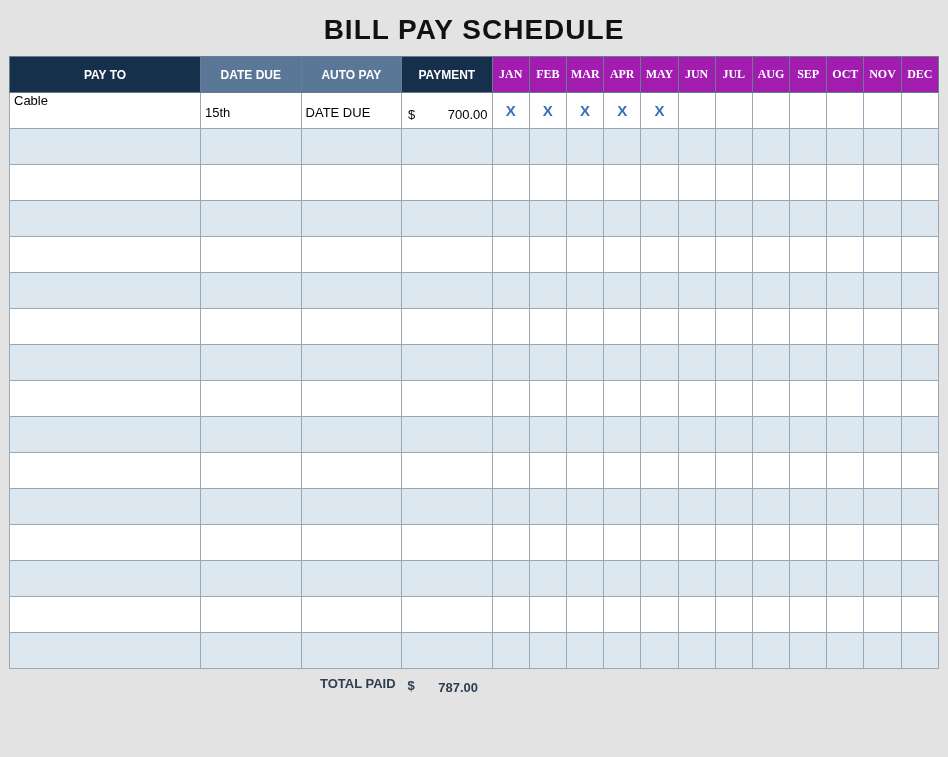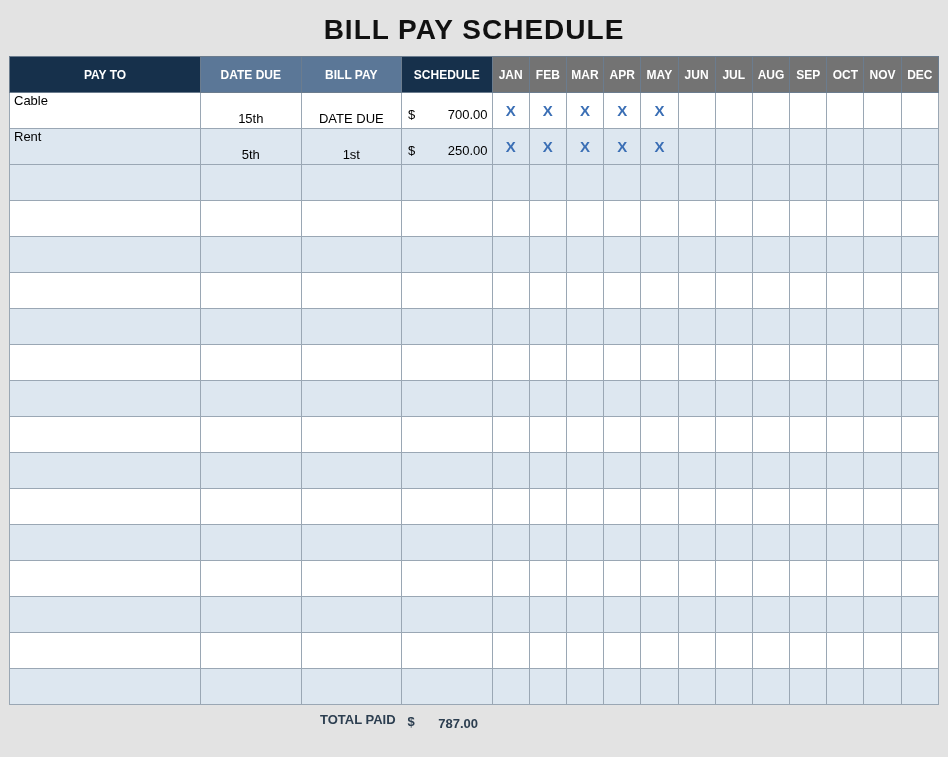--- a/index.html
+++ b/index.html
@@ -44,27 +44,27 @@
 
   thead th {
     color: #fff;
     font-weight: bold;
     font-size: 12px;
     text-align: center;
     border-color: #6b7c8e;
   }
   thead th.dark   { background: #16304b; }
   thead th.mid    { background: #5b7797; }
-  thead th.light  { background: #737373; }
+  thead th.light  { background: #a21caf; font-family: Liberation Serif, serif; }
 
   tbody tr.odd  td { background: #ffffff; }
   tbody tr.even td { background: #dde7f0; }
 
   td.payto   { text-align: left; vertical-align: bottom; padding-bottom:20px; }
-  td.center  { text-align: center; vertical-align: bottom; padding-bottom:2px;}
+  td.center  { vertical-align: bottom; padding-bottom:8px;}
   td.money   { text-align: right; vertical-align: bottom; padding-bottom:6px; position:relative;}
   td.money .dollar { position:absolute; left:6px; bottom:6px;}
   td.mark    { text-align: center; color:#3b6fb5; font-weight:bold; font-size:15px;}
 
   .total-row td {
     border: none;
     background: #e3e3e3;
     height: 30px;
     font-weight: bold;
     color: #2c3e50;
@@ -95,22 +95,22 @@
         <col class="c-mon">
       <col class="c-mon">
         <col class="c-mon">
         <col class="c-mon">
         <col class="c-mon">
     </colgroup>
     <thead>
       <tr>
         <th class="dark">PAY TO</th>
         <th class="mid">DATE DUE</th>
-        <th class="mid">BILL PAY</th>
-        <th class="dark">SCHEDULE</th>
+        <th class="mid">AUTO PAY</th>
+        <th class="dark">PAYMENT</th>
         <th class="light">JAN</th>
         <th class="light">FEB</th>
         <th class="light">MAR</th>
         <th class="light">APR</th>
         <th class="light">MAY</th>
         <th class="light">JUN</th>
         <th class="light">JUL</th>
         <th class="light">AUG</th>
         <th class="light">SEP</th>
         <th class="light">OCT</th>
@@ -131,38 +131,20 @@
           <td class="mark">X</td>
           <td class="mark"></td>
           <td class="mark"></td>
           <td class="mark"></td>
           <td class="mark"></td>
           <td class="mark"></td>
           <td class="mark"></td>
           <td class="mark"></td>
         </tr>
         <tr class="even">
-          <td class="payto">Rent</td>
-          <td class="center">5th</td>
-          <td class="center">1st</td>
-          <td class="money"><span class="dollar">$</span><span>250.00</span></td>
-          <td class="mark">X</td>
-          <td class="mark">X</td>
-          <td class="mark">X</td>
-          <td class="mark">X</td>
-          <td class="mark">X</td>
-          <td class="mark"></td>
-          <td class="mark"></td>
-          <td class="mark"></td>
-          <td class="mark"></td>
-          <td class="mark"></td>
-          <td class="mark"></td>
-          <td class="mark"></td>
-        </tr>
-        <tr class="even">
           <td class="payto"></td>
           <td class="center"></td>
           <td class="center"></td>
           <td class="money"></td>
           <td class="mark"></td>
           <td class="mark"></td>
           <td class="mark"></td>
           <td class="mark"></td>
           <td class="mark"></td>
           <td class="mark"></td>

